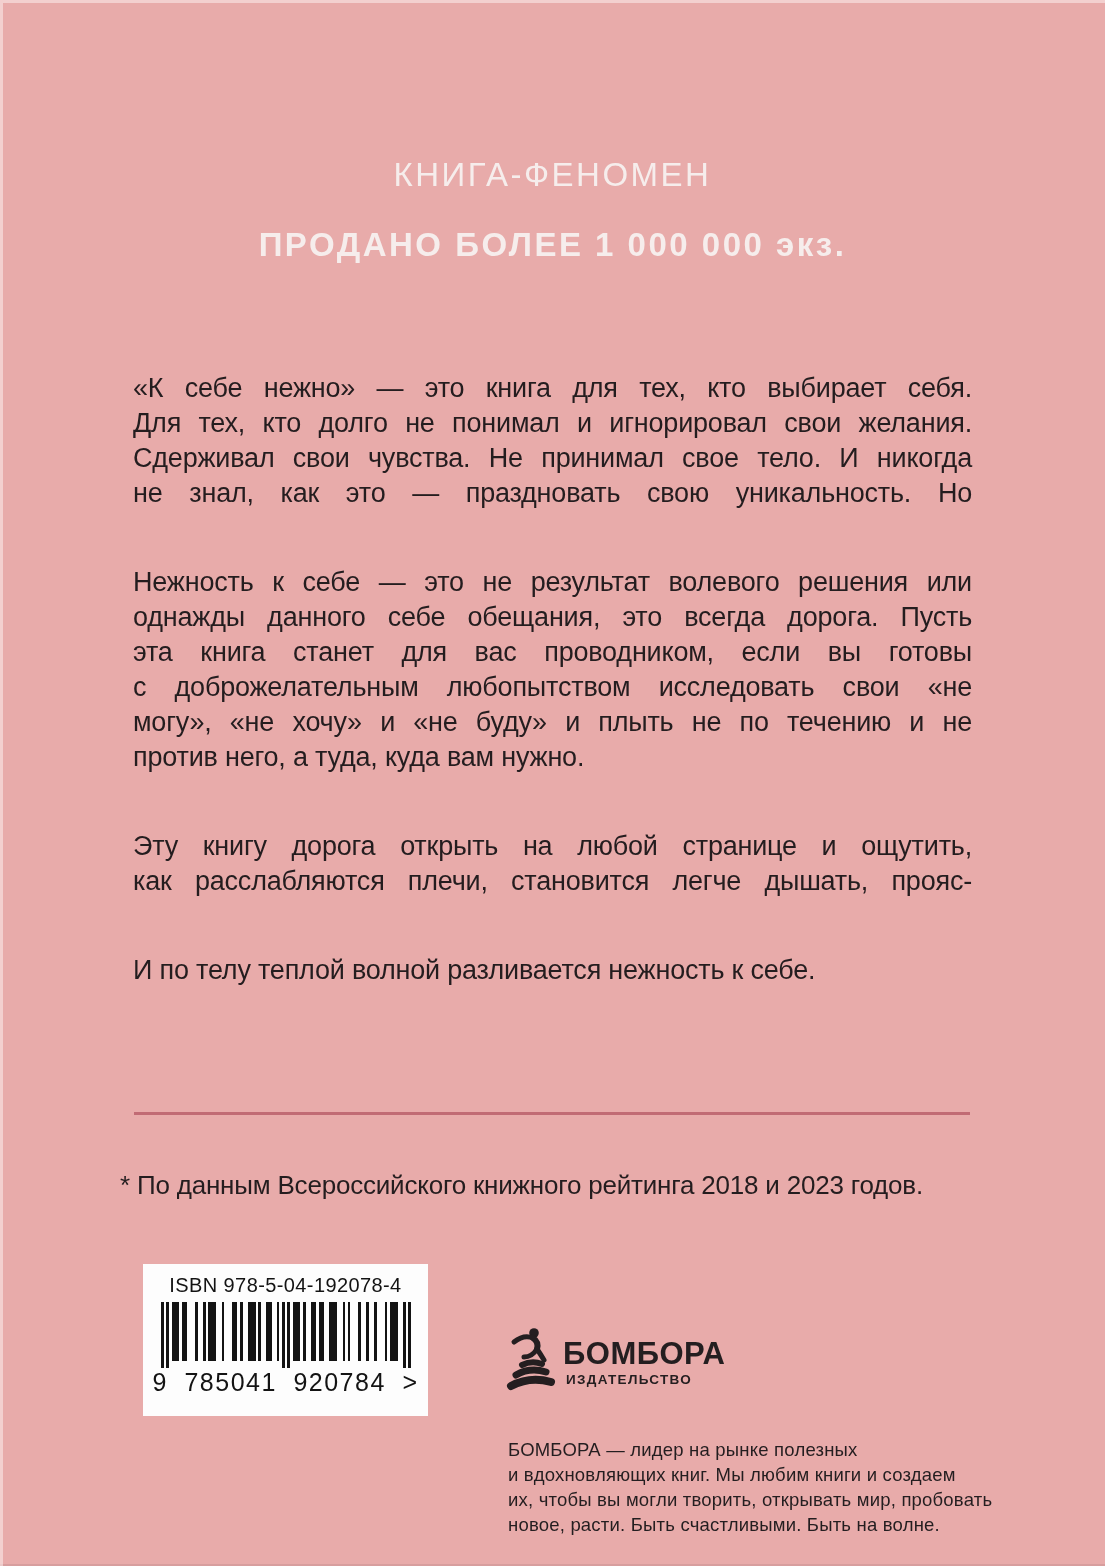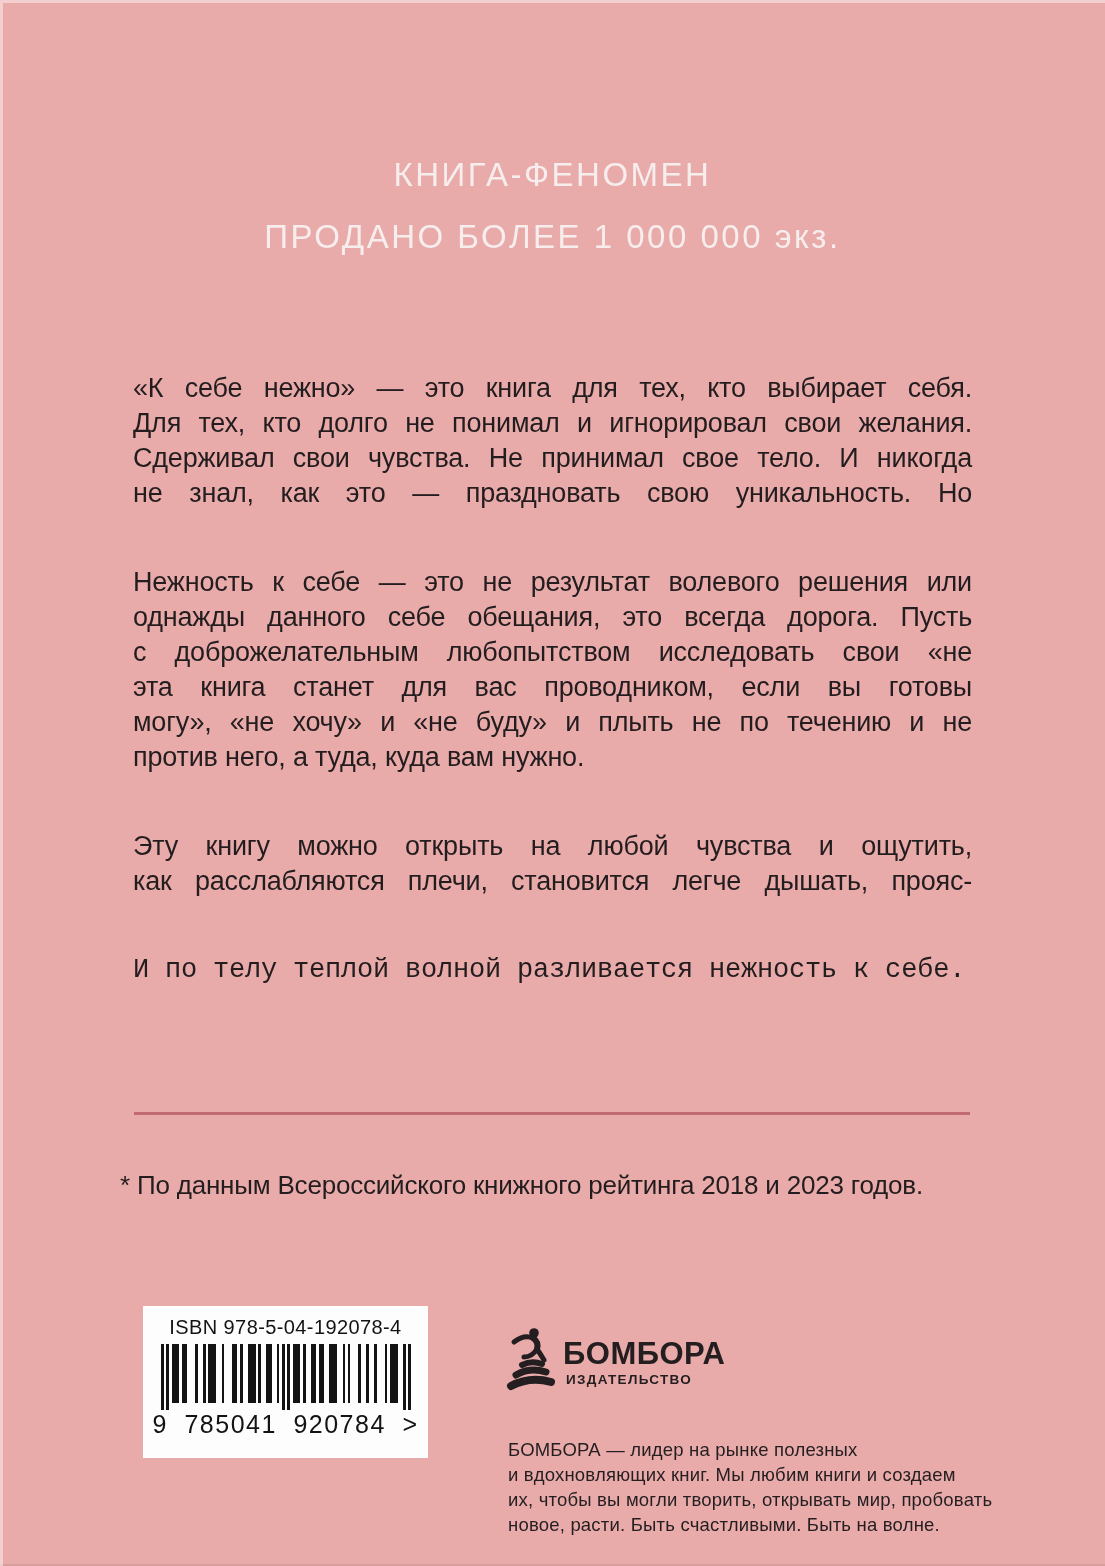--- a/index.html
+++ b/index.html
@@ -20,37 +20,37 @@
     font-family:"Liberation Sans","DejaVu Sans",sans-serif;
     box-shadow:inset 3px 3px 0 rgba(252,238,237,.55), inset 0 -2px 0 rgba(0,0,0,.07);
   }
   
   .promo{
     position:absolute;left:0;right:0;top:156px;
     text-align:center;color:var(--headline-white);
     font-size:33px;line-height:38px;letter-spacing:2.5px;font-weight:400;
     white-space:nowrap;
   }
-  .promo-line + .promo-line{margin-top:24px;}
+  .promo-line + .promo-line{margin-top:32px;font-weight:bold;}
   
   .annotation{
     position:absolute;left:133px;top:371px;width:839px;
     color:var(--text-dark);
     font-size:27px;line-height:35px;letter-spacing:-0.2px;
   }
   .para{margin:0 0 54px 0;}
-  .para:last-child{margin-bottom:0;font-family:Liberation Mono, monospace;}
+  .para:last-child{margin-bottom:0;}
   .annotation .line{text-align:justify;text-align-last:justify;}
   .annotation .line.last{text-align:left;text-align-last:auto;}
   
   .divider{position:absolute;left:134px;top:1112px;width:836px;height:3px;background:var(--divider-rose);}
   .footnote{position:absolute;left:120px;top:1170px;font-size:26px;letter-spacing:-0.2px;color:var(--text-dark);white-space:nowrap;}
   
   .barcode-box{
-    position:absolute;left:143px;top:1306px;width:285px;height:152px;
+    position:absolute;left:143px;top:1264px;width:285px;height:152px;
     background:var(--barcode-bg);text-align:center;
   }
   .isbn{margin-top:10px;font-size:20px;letter-spacing:0.4px;color:var(--barcode-ink);font-weight:400;}
   #barcode-svg{display:block;margin:5px auto 0;width:250px;height:66px;shape-rendering:crispEdges;}
   .bar-digits{
     display:flex;justify-content:space-between;align-items:baseline;
     width:266px;margin:0 auto 0;font-size:25px;color:var(--barcode-ink);
   }
   .bar-digits span{letter-spacing:1.5px;}
   
@@ -76,27 +76,27 @@
   <main class="annotation">
     <div class="para">
         <div class="line">«К себе нежно» — это книга для тех, кто выбирает себя.</div>
         <div class="line">Для тех, кто долго не понимал и игнорировал свои желания.</div>
         <div class="line">Сдерживал свои чувства. Не принимал свое тело. И никогда</div>
         <div class="line">не знал, как это — праздновать свою уникальность. Но</div>
       </div>
     <div class="para">
         <div class="line">Нежность к себе — это не результат волевого решения или</div>
         <div class="line">однажды данного себе обещания, это всегда дорога. Пусть</div>
+        <div class="line">эта книга станет для вас проводником, если вы готовы</div>
         <div class="line">с доброжелательным любопытством исследовать свои «не</div>
-        <div class="line">эта книга станет для вас проводником, если вы готовы</div>
         <div class="line">могу», «не хочу» и «не буду» и плыть не по течению и не</div>
         <div class="line last">против него, а туда, куда вам нужно.</div>
       </div>
     <div class="para">
-        <div class="line">Эту книгу можно открыть на любой чувства и ощутить,</div>
+        <div class="line">Эту книгу дорога открыть на любой странице и ощутить,</div>
         <div class="line">как расслабляются плечи, становится легче дышать, прояс-</div>
       </div>
     <div class="para">
         <div class="line last">И по телу теплой волной разливается нежность к себе.</div>
       </div>
   </main>
 
   <div class="divider"></div>
 
   <div class="footnote">* По данным Всероссийского книжного рейтинга 2018 и 2023 годов.</div>

